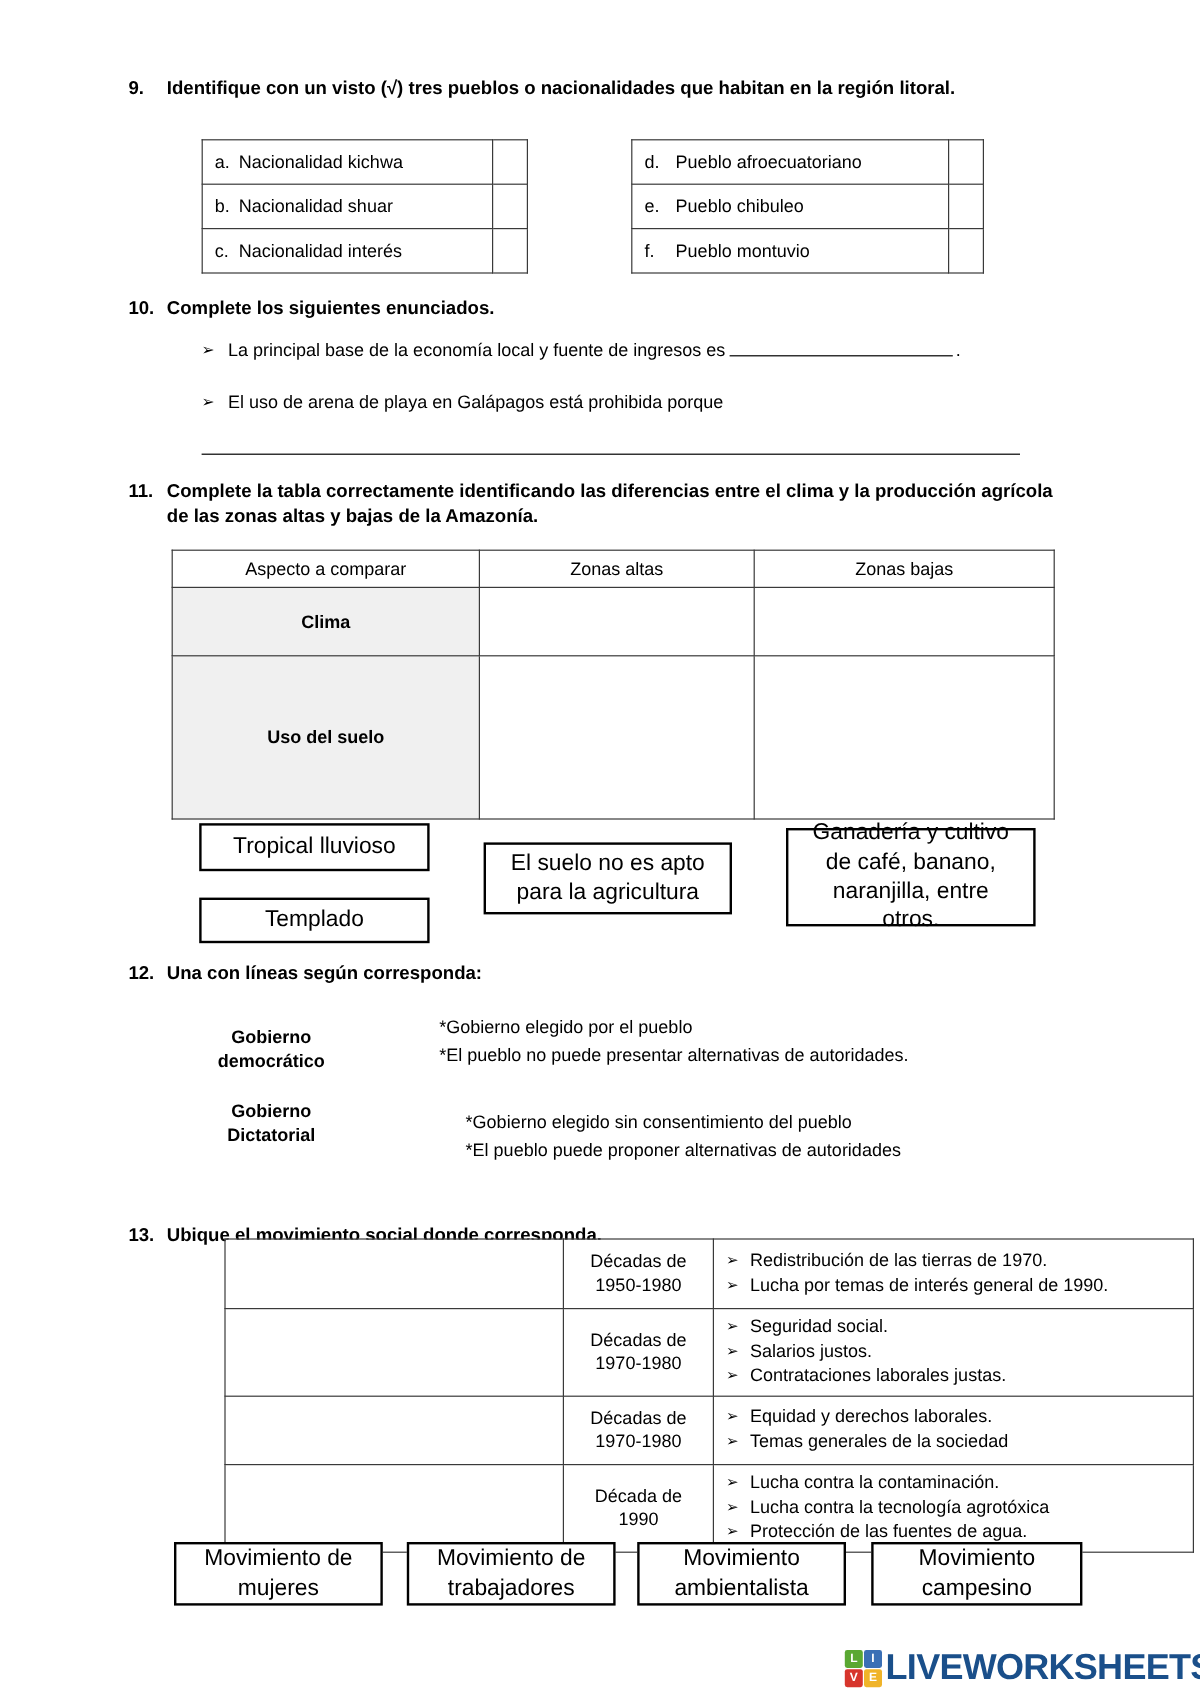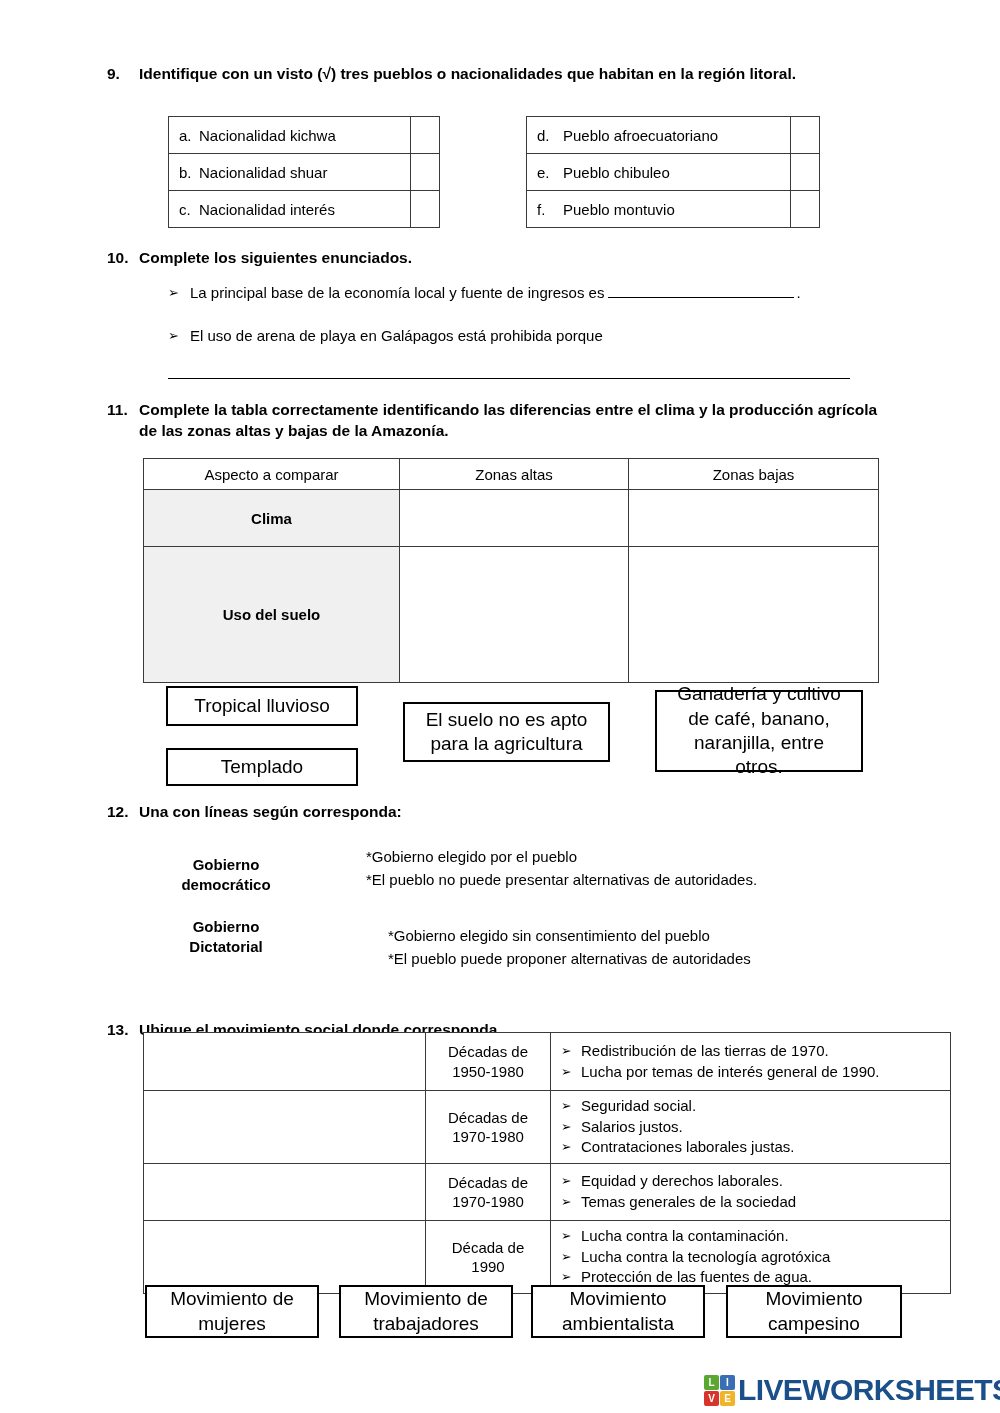--- a/index.html
+++ b/index.html
@@ -130,21 +130,21 @@
     line-height: 1.3;
     font-size: 15px;
   }
   .match-right {
     position: absolute;
     font-size: 15px;
     line-height: 1.5;
   }
 
   
-  .mov-table { width: 808px; }
+  .mov-table { width: 808px; margin-left: 44px; }
   .mov-table td { vertical-align: middle; }
   .mov-table td.blank-col { width: 282px; }
   .mov-table td.decade {
     width: 125px;
     text-align: center;
     line-height: 1.3;
   }
   .mov-table td.items { padding: 5px 8px 5px 10px; }
   .item-line {
     display: flex;

